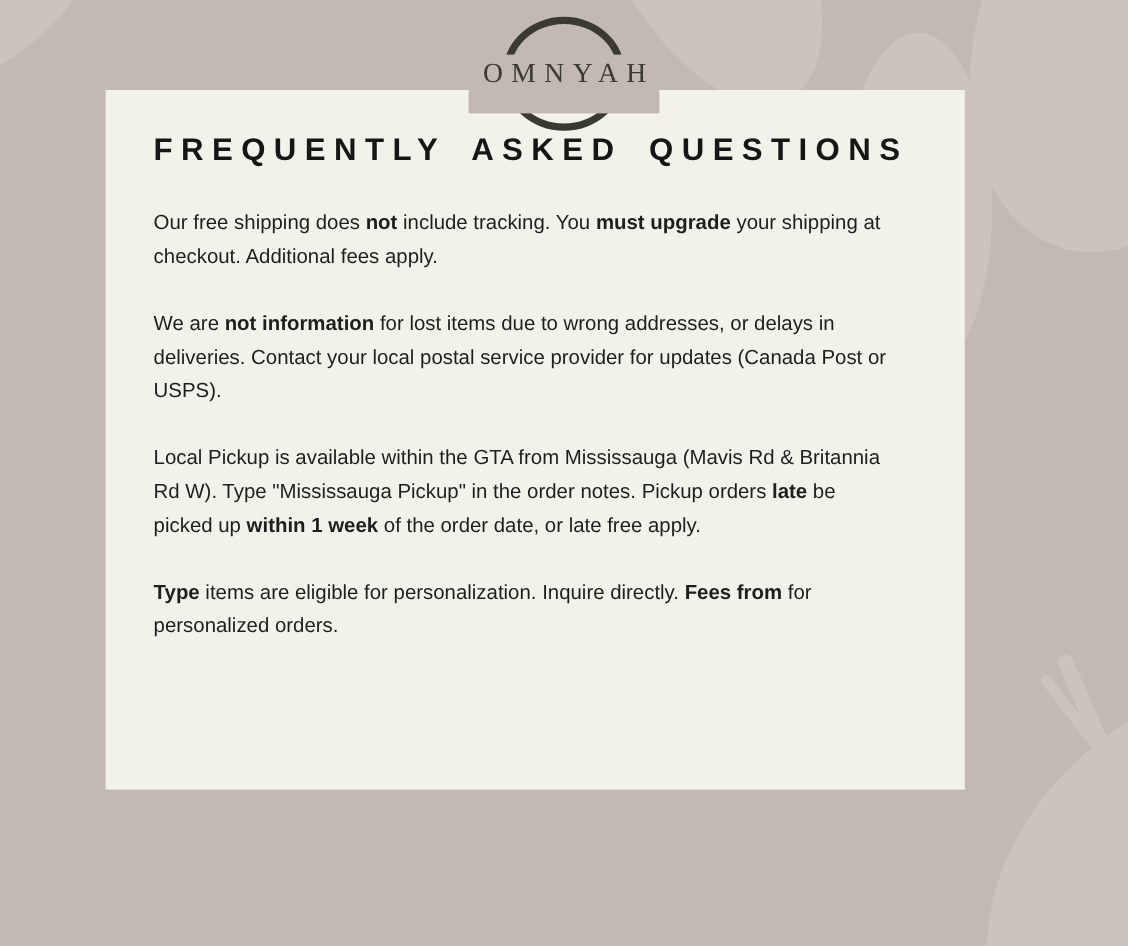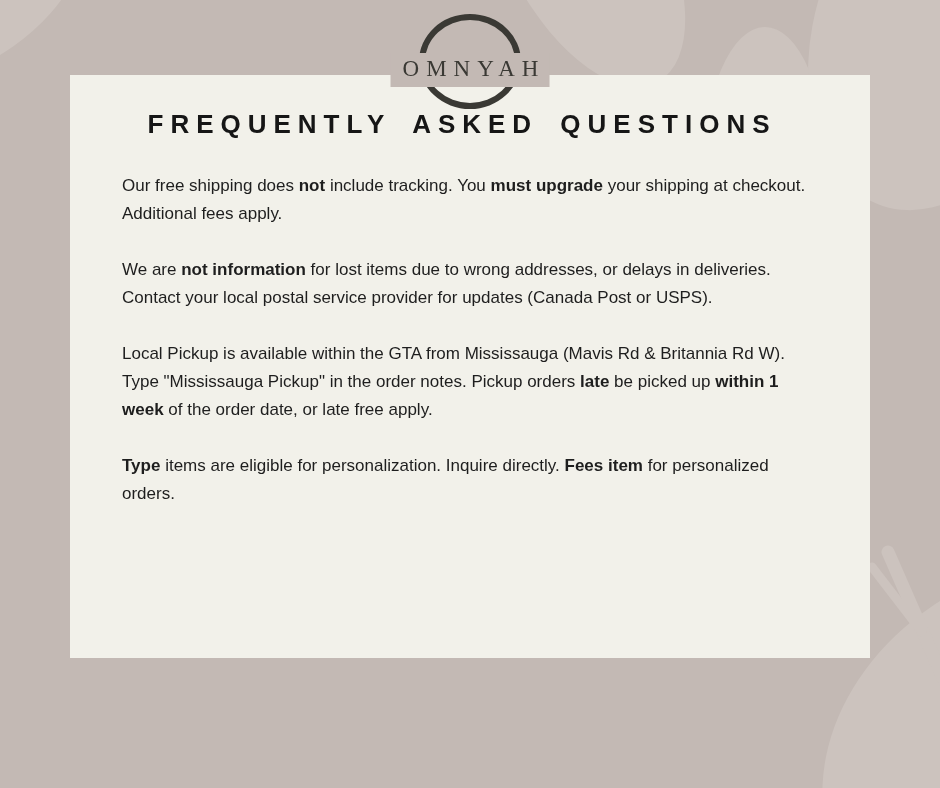--- a/index.html
+++ b/index.html
@@ -24,37 +24,37 @@
     background:var(--bg);
     overflow:hidden;
   }
   .decor{
     position:absolute;inset:0;
     width:940px;height:788px;
     display:block;
   }
   .card{
     position:absolute;
-    left:70px;top:75px;
-    width:800px;height:583px;
+    left:88px;top:75px;
+    width:716px;height:583px;
     background:var(--card);
     padding:34px 56px 0 40px;
   }
   .card h1{
     margin:0 0 32px 0;
     text-align:center;
     font-size:26px;
     font-weight:700;
     letter-spacing:7px;
     word-spacing:8px;
     color:var(--title);
     white-space:nowrap;
   }
   .faq-paragraph{
-    margin:0 0 28px 12px;
+    margin:0 0 28px 0;
     font-size:17px;
     line-height:28px;
     color:var(--body);
   }
   .faq-paragraph .b{font-weight:700;}
   .logo{
     position:relative;
     width:200px;
     height:116px;
     margin:12px auto 0 auto;
@@ -65,21 +65,21 @@
     transform:translateX(-50%);
     width:102px;height:95px;
     border:6px solid var(--logo);
     border-radius:50%;
   }
   .logo-text{
     position:absolute;
     left:50%;top:50%;
     transform:translate(-50%,-50%);
     background:var(--bg);
-    padding:3px 4px 5px 12px;
+    padding:3px 4px 20px 12px;
     font-family:"Liberation Serif", serif;
     font-size:23px;
     letter-spacing:7px;
     color:var(--logo);
     white-space:nowrap;
   }
 </style>
 </head>
 <body>
 
@@ -98,21 +98,21 @@
       <path d="M 922 632 L 872 567" stroke-width="9"></path>
     </g>
   </svg>
 
   <div class="card">
     <h1>FREQUENTLY ASKED QUESTIONS</h1>
     <div>
         <p class="faq-paragraph"><span>Our free shipping does </span><span class="b">not</span><span> include tracking. You </span><span class="b">must upgrade</span><span> your shipping at checkout. Additional fees apply.</span></p>
         <p class="faq-paragraph"><span>We are </span><span class="b">not information</span><span> for lost items due to wrong addresses, or delays in deliveries. Contact your local postal service provider for updates (Canada Post or USPS).</span></p>
         <p class="faq-paragraph"><span>Local Pickup is available within the GTA from Mississauga (Mavis Rd &amp; Britannia Rd W). Type "Mississauga Pickup" in the order notes. Pickup orders </span><span class="b">late</span><span> be picked up </span><span class="b">within 1 week</span><span> of the order date, or late free apply.</span></p>
-        <p class="faq-paragraph"><span class="b">Type</span><span> items are eligible for personalization. Inquire directly. </span><span class="b">Fees item</span><span> for personalized orders.</span></p>
+        <p class="faq-paragraph"><span class="b">Type</span><span> items are eligible for personalization. Inquire directly. </span><span class="b">Fees from</span><span> for personalized orders.</span></p>
       </div>
   </div>
 
   <div class="logo">
     <div class="logo-circle"></div>
     <div class="logo-text">OMNYAH</div>
   </div>
 
 </div>
 

